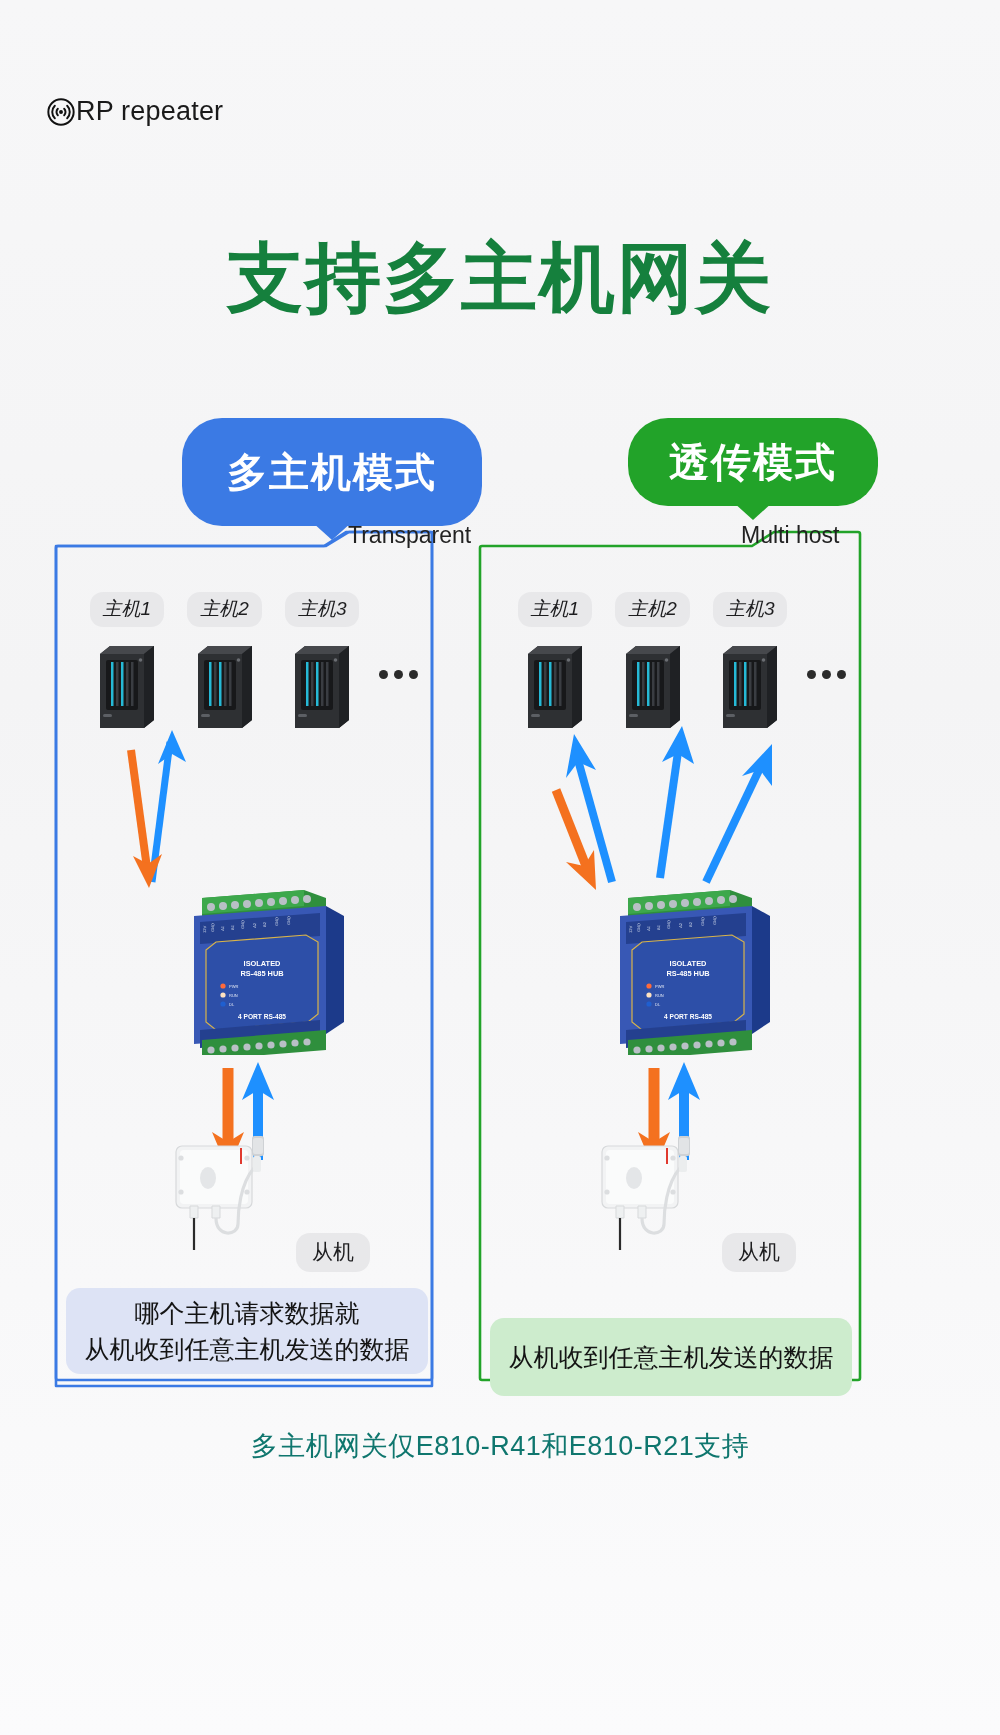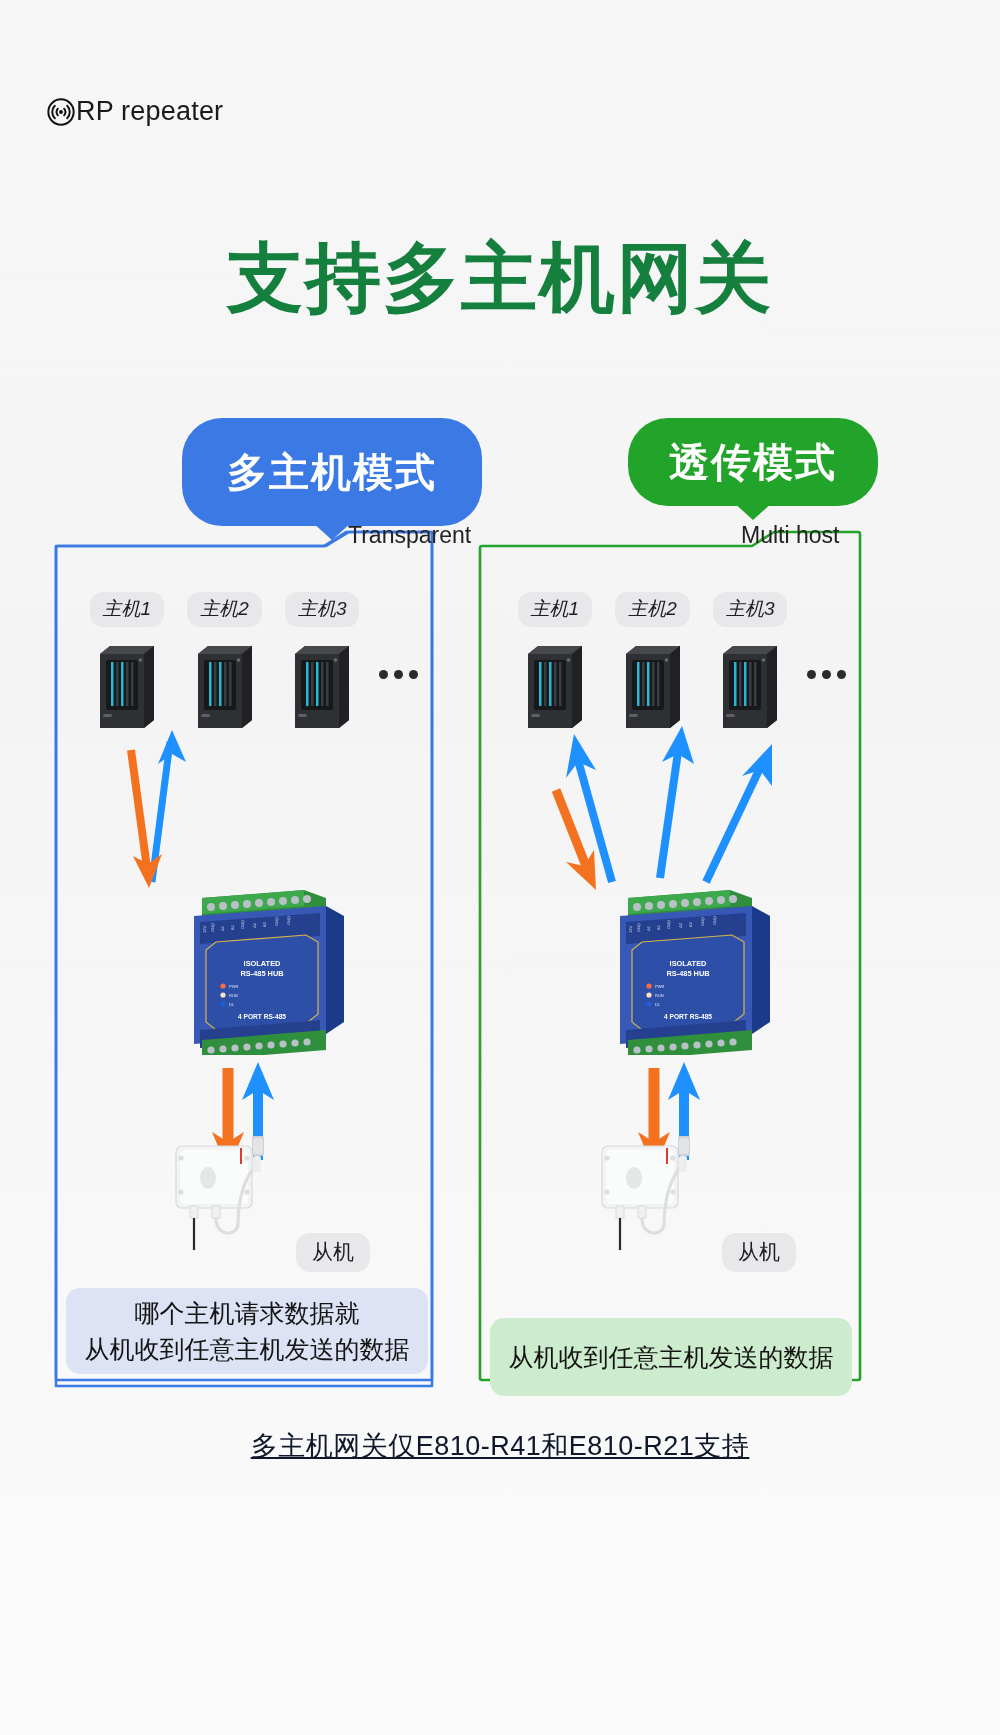--- a/index.html
+++ b/index.html
@@ -128,23 +128,22 @@
     display: flex; flex-direction: column; align-items: center; justify-content: center;
     font-size: 25px; color: #141414; line-height: 1.45;
     text-align: center;
   }
   .caption-left  { left: 66px;  top: 1288px; width: 362px; height: 86px; background: #dde3f5; }
   .caption-right { left: 490px; top: 1288px; width: 362px; height: 78px; background: #cdeccd; margin-top: 30px; }
 
   
   .footer {
     position: absolute; left: 0; right: 0; top: 1428px;
-    text-align: center; font-size: 27px; color: #0f172a;
+    text-align: center; font-size: 27px; color: #0f766e;
     letter-spacing: .5px;
-    text-decoration: underline;
   }
 </style>
 </head>
 <body>
 
 <div class="logo">
   <svg class="logo-icon" viewBox="0 0 32 32">
     <circle cx="16" cy="16" r="13.5" fill="none" stroke="#111" stroke-width="2.1"></circle>
     <path d="M9.4 22.6a9.3 9.3 0 0 1 0-13.2" fill="none" stroke="#111" stroke-width="2.1" stroke-linecap="round"></path>
     <path d="M22.6 9.4a9.3 9.3 0 0 1 0 13.2" fill="none" stroke="#111" stroke-width="2.1" stroke-linecap="round"></path>

